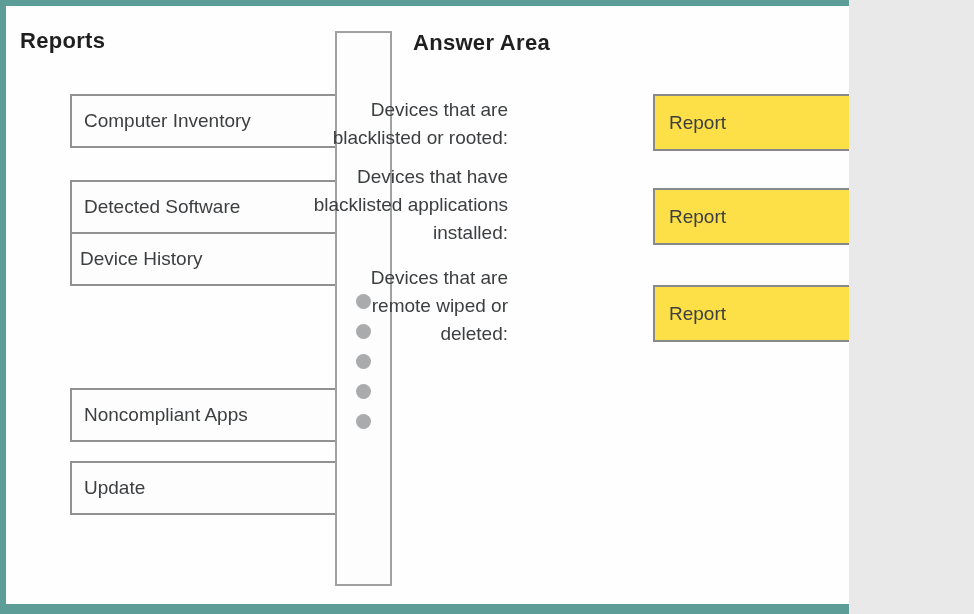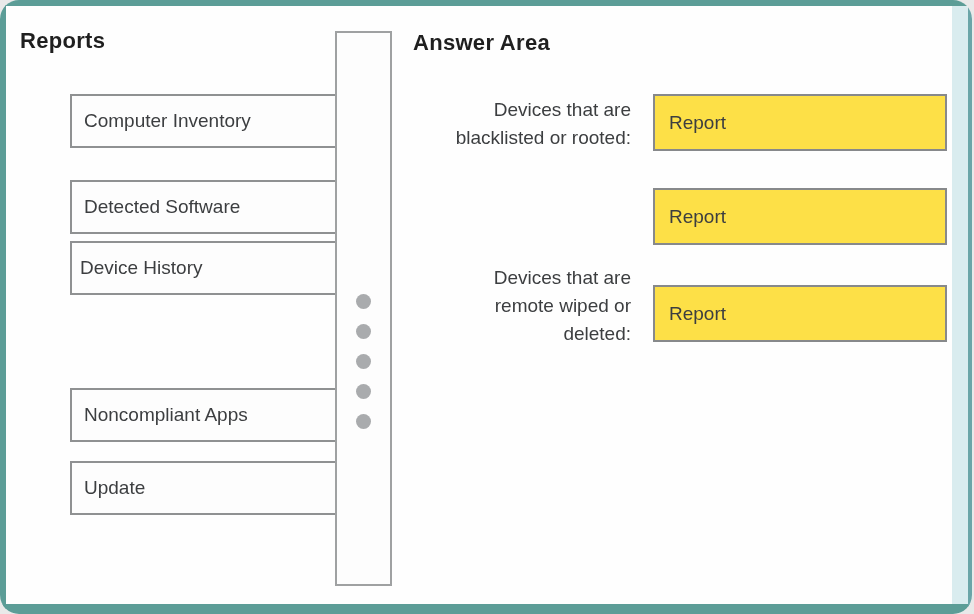--- a/index.html
+++ b/index.html
@@ -1,25 +1,24 @@
 <!DOCTYPE html>
 <html><head>
 <meta charset="utf-8">
 <style>
   * { margin: 0; padding: 0; box-sizing: border-box; }
   html, body { background: #e9e9e9; }
   body { font-family: "Liberation Sans", sans-serif; }
 
   .canvas {
     position: relative;
-    width: 972px;
+    width: 849px;
     height: 614px;
     background: #fefefe;
     overflow: hidden;
-    border-radius: 19px;
   }
 
   
   .frame-top    { position: absolute; left: 0; top: 0; width: 974px; height: 6px; background: #5c9d97; }
   .frame-left   { position: absolute; left: 0; top: 0; width: 6px; height: 614px; background: #5c9d97; }
   .frame-bottom { position: absolute; left: 0; top: 604px; width: 974px; height: 10px; background: #5c9d97; }
   .frame-right-light { position: absolute; left: 952px; top: 6px; width: 16px; height: 598px; background: #d9ecef; }
   .frame-right  { position: absolute; left: 968px; top: 0; width: 6px; height: 614px; background: #6aa5a8; }
 
   .panel-title {
@@ -43,21 +42,21 @@
     display: flex;
     align-items: center;
     padding-left: 12px;
     font-size: 19px;
     color: #3c3e40;
     cursor: default;
     margin-left: 48px;
   }
   .src-1 { top: 94px; }
   .src-2 { top: 180px; }
-  .src-3 { top: 241px; padding-left: 8px; }
+  .src-3 { top: 232px; padding-left: 8px; }
   .src-4 { top: 314px; }
   .src-5 { top: 388px; }
   .src-6 { top: 461px; }
 
   
   .divider {
     position: absolute;
     left: 335px;
     top: 31px;
     width: 57px;
@@ -141,20 +140,25 @@
 
   <div class="panel-title answer-title">Answer Area</div>
 
   <div class="drop-label lbl-1">
     <span class="lline">Devices that are</span>
     <span class="lline">blacklisted or rooted:</span>
     <span class="lline"></span>
   </div>
   <div class="drop-box drop-1">Report</div>
 
+  <div class="drop-label lbl-2">
+    <span class="lline">Devices that have</span>
+    <span class="lline">blacklisted applications</span>
+    <span class="lline">installed:</span>
+  </div>
   <div class="drop-box drop-2">Report</div>
 
   <div class="drop-label lbl-3">
     <span class="lline">Devices that are</span>
     <span class="lline">remote wiped or</span>
     <span class="lline">deleted:</span>
   </div>
   <div class="drop-box drop-3">Report</div>
 
 </div>

